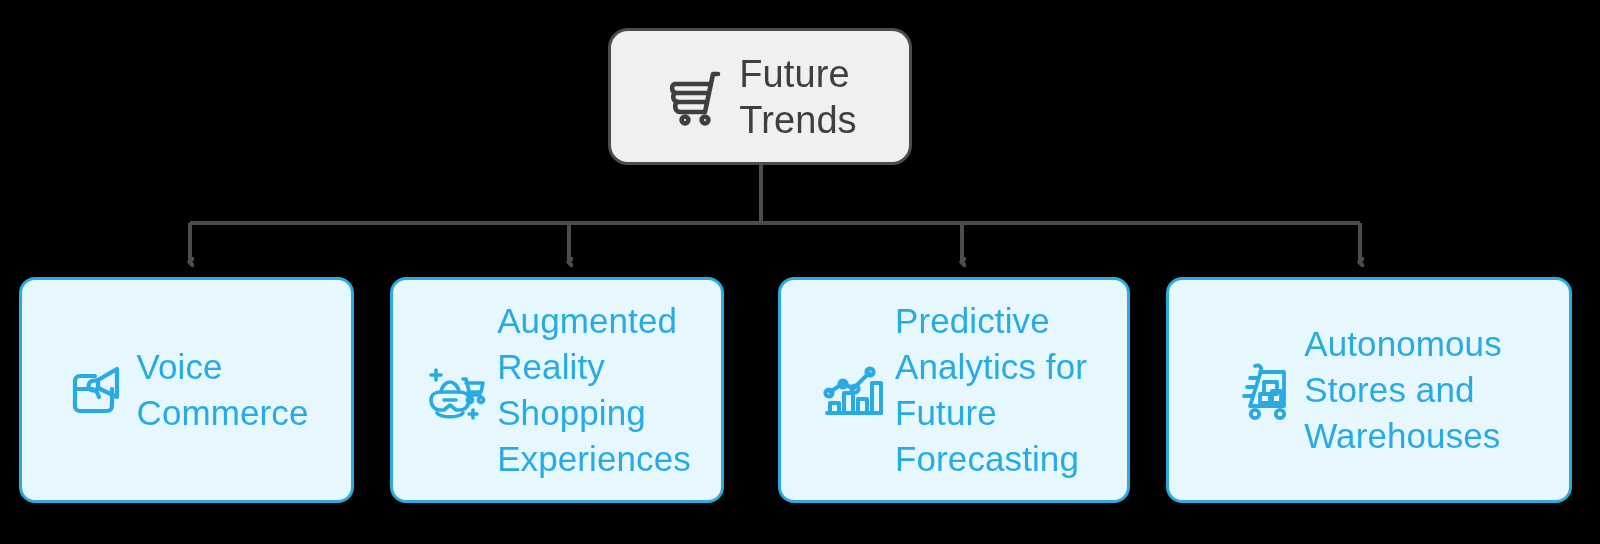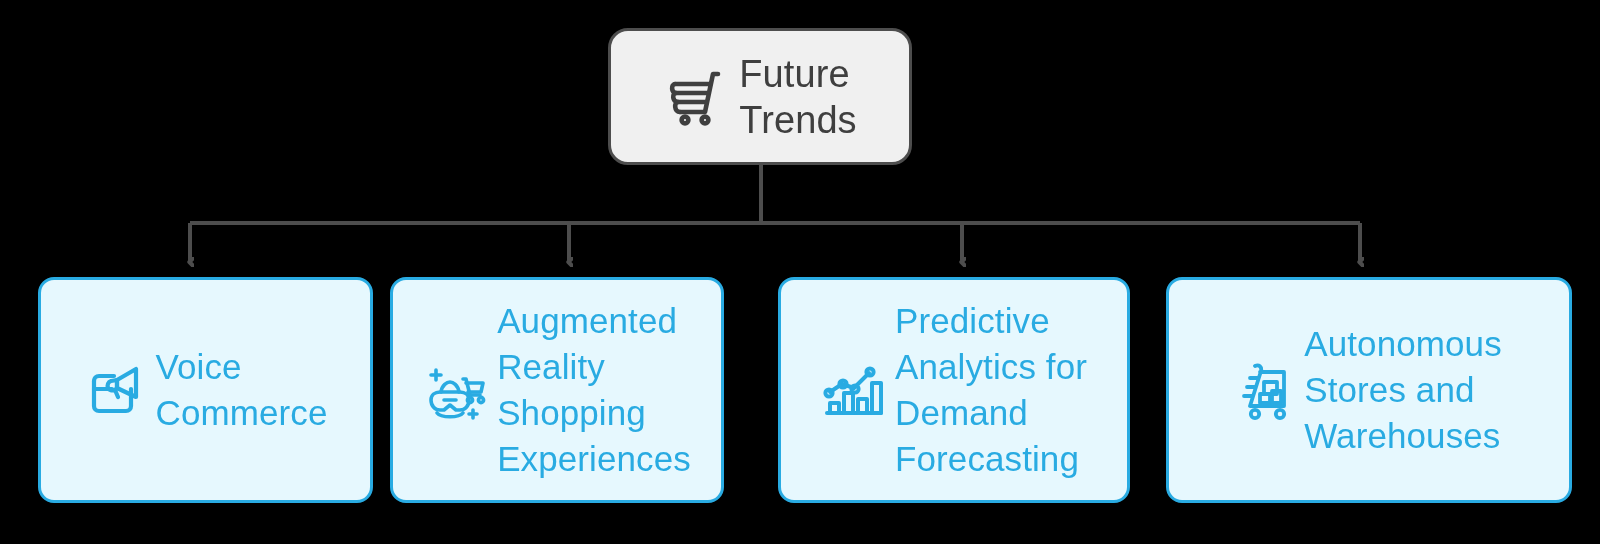--- a/index.html
+++ b/index.html
@@ -45,21 +45,21 @@
   }
   .child-label{
     color:#29ABE2;
     font-size:35px;
     line-height:46px;
     text-align:left;
     white-space:pre-line;
     letter-spacing:0.1px;
   }
   .icon{flex:0 0 auto;display:block;}
-  .n1{left:38px;width:335px;}
+  .n1{left:19px;width:335px;}
   .n2{left:390px;width:334px;}
   .n3{left:778px;width:352px;}
   .n4{left:1166px;width:406px;}
 </style>
 </head>
 <body>
 
 <div id="stage">
 
   <svg class="connectors" viewBox="0 0 1600 544">
@@ -146,21 +146,21 @@
         <rect x="51" y="24" width="9" height="30"></rect>
         <path d="M9,33 L21,25 L33,29 L48,14"></path>
         <circle cx="8" cy="34" r="3.6"></circle>
         <circle cx="22" cy="25" r="3.6"></circle>
         <circle cx="34" cy="30" r="3.6"></circle>
         <circle cx="49" cy="13" r="3.6"></circle>
       </g>
     </svg>
     <div class="child-label">Predictive
 Analytics for
-Demand
+Future
 Forecasting</div>
   </div>
 
   <div class="node child-node n4">
     <svg class="icon" width="58" height="64" viewBox="0 0 58 64">
       <g fill="none" stroke="#29ABE2" stroke-width="3.8" stroke-linecap="round" stroke-linejoin="round">
         <path d="M19,8 C23,6 26,9 25,13 L14,48 L48,48 L48,14 L24,14"></path>
         <path d="M22,20 L14,20"></path>
         <path d="M19,29 L11,29"></path>
         <path d="M16,38 L8,38"></path>

